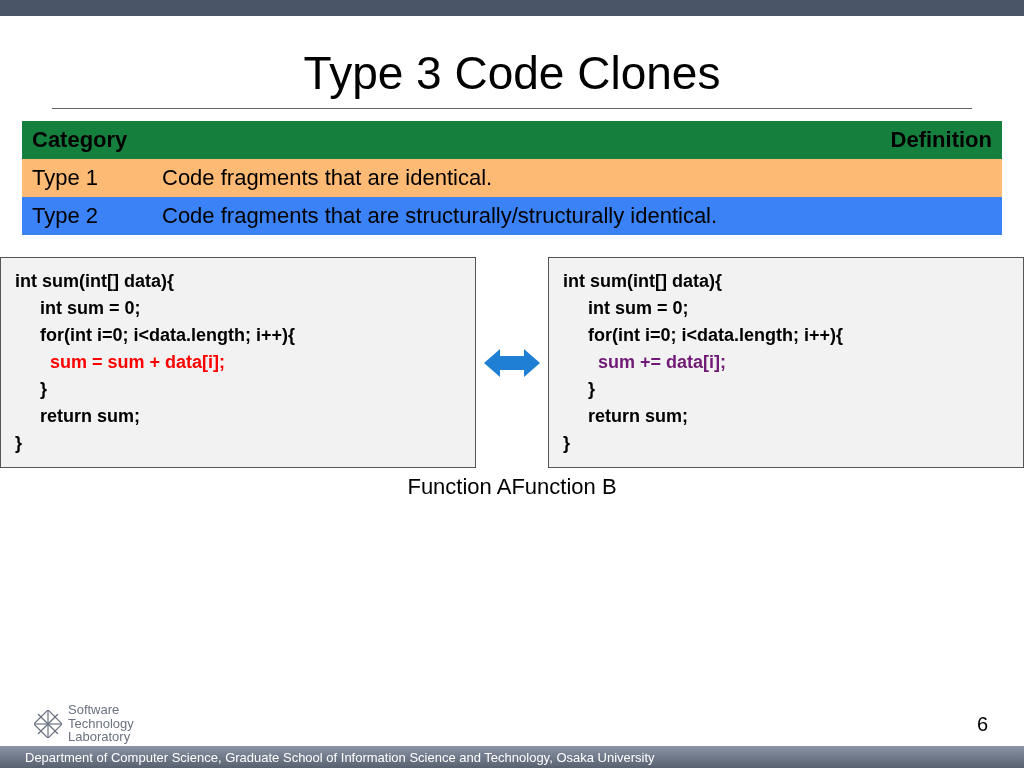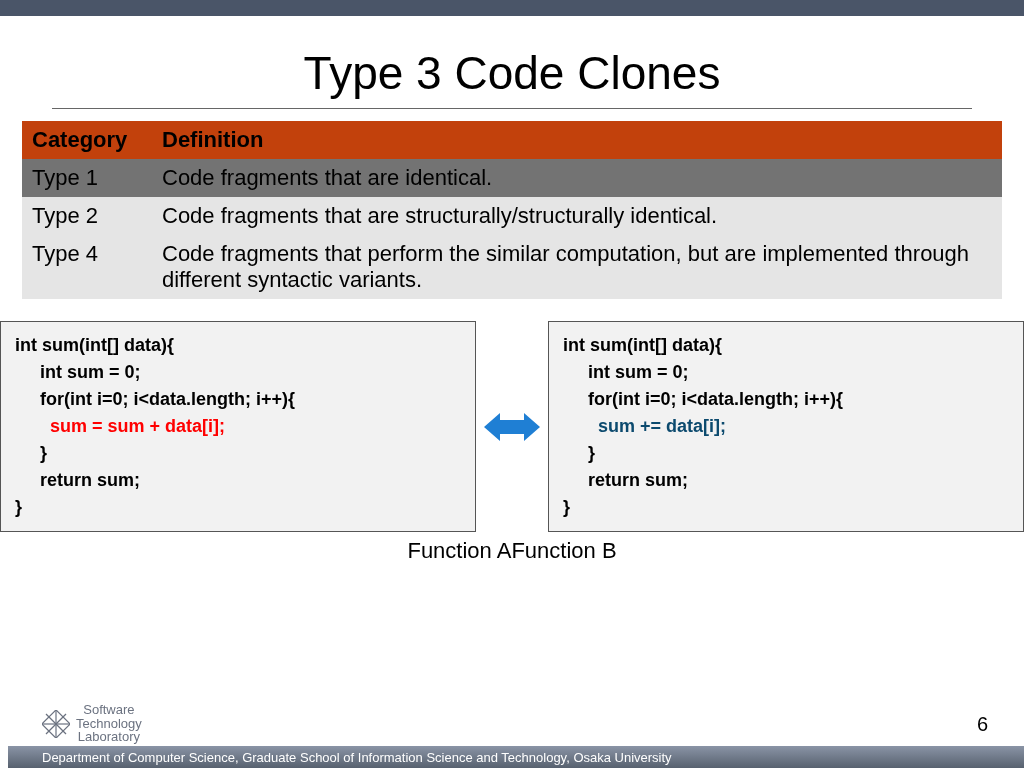--- a/index.html
+++ b/index.html
@@ -29,32 +29,32 @@
     margin: 0 auto 12px auto;
     border-top: 1px solid #666;
   }
   .table {
     width: 980px;
     margin: 0 auto;
     border-collapse: collapse;
     font-size: 22px;
   }
   .table th {
-    background: #c2410c;
+    background: #15803d;
     font-weight: 700;
     padding: 6px 10px;
     text-align: left;
   }
-  .table th.center { text-align: left; }
+  .table th.center { text-align: right; }
   .table td {
     padding: 6px 10px;
     vertical-align: top;
   }
-  .row-even { background: #737373; }
-  .row-odd  { background: #e5e5e5; }
+  .row-even { background: #fdba74; }
+  .row-odd  { background: #3b82f6; }
   .bold-under { font-weight: 700; text-decoration: underline; }
   .code-row {
     margin-top: 22px;
     display: flex;
     justify-content: center;
     align-items: center;
     gap: 8px;
   }
   .code-box {
     width: 480px;
@@ -62,41 +62,40 @@
     background: #f2f2f2;
     padding: 10px 14px;
     font-family: "Arial", sans-serif;
     font-size: 18px;
     font-weight: 700;
     color: #000;
     line-height: 1.5;
     white-space: pre;
   }
   .code-box .red  { color: #ff0000; }
-  .code-box .blue { color: #0c4a6e; }
+  .code-box .blue { color: #701a75; }
   .arrow {
     width: 56px;
     height: 40px;
     display: flex;
     align-items: center;
     justify-content: center;
   }
   .func-labels {
     display: flex;
     justify-content: center;
     font-size: 22px;
     color: #000;
     margin-top: 6px;
   }
   .footer {
     position: absolute;
     bottom: 0;
-    left: 8px;
+    left: 0;
     right: 0;
-    text-align: center;
   }
   .logo-row {
     display: flex;
     align-items: center;
     gap: 6px;
     margin-left: 34px;
     margin-bottom: 2px;
     color: #6b7280;
     font-size: 13px;
     line-height: 1.05;
@@ -107,21 +106,21 @@
     bottom: 32px;
     font-size: 20px;
     color: #000;
   }
   .footer-bar {
     width: 100%;
     height: 22px;
     background: linear-gradient(#8a94a6, #57616f);
     color: #fff;
     font-size: 13px;
-    padding-left: 34px;
+    padding-left: 25px;
     display: flex;
     align-items: center;
   }
 </style>
 </head>
 <body>
 
 <div class="top-bar"></div>
 
 <div class="title">Type 3 Code Clones</div>
@@ -133,24 +132,20 @@
     <th style="width:130px">Category</th>
     <th class="center">Definition</th>
   </tr>
   <tr class="row-even">
     <td>Type 1</td>
     <td>Code fragments that are identical.</td>
   </tr>
   <tr class="row-odd">
     <td>Type 2</td>
     <td>Code fragments that are structurally/structurally identical.</td>
-  </tr>
-  <tr class="row-odd">
-    <td>Type 4</td>
-    <td>Code fragments that perform the similar computation, but are implemented through different syntactic variants.</td>
   </tr>
 </tbody>
   </table>
 
 <div class="code-row">
   <div class="code-box"><span>int sum(int[] data){</span>
 <span>     int sum = 0;</span>
 <span>     for(int i=0; i&lt;data.length; i++){</span>
 <span class="red">       sum = sum + data[i];</span>
 <span>     }</span>

